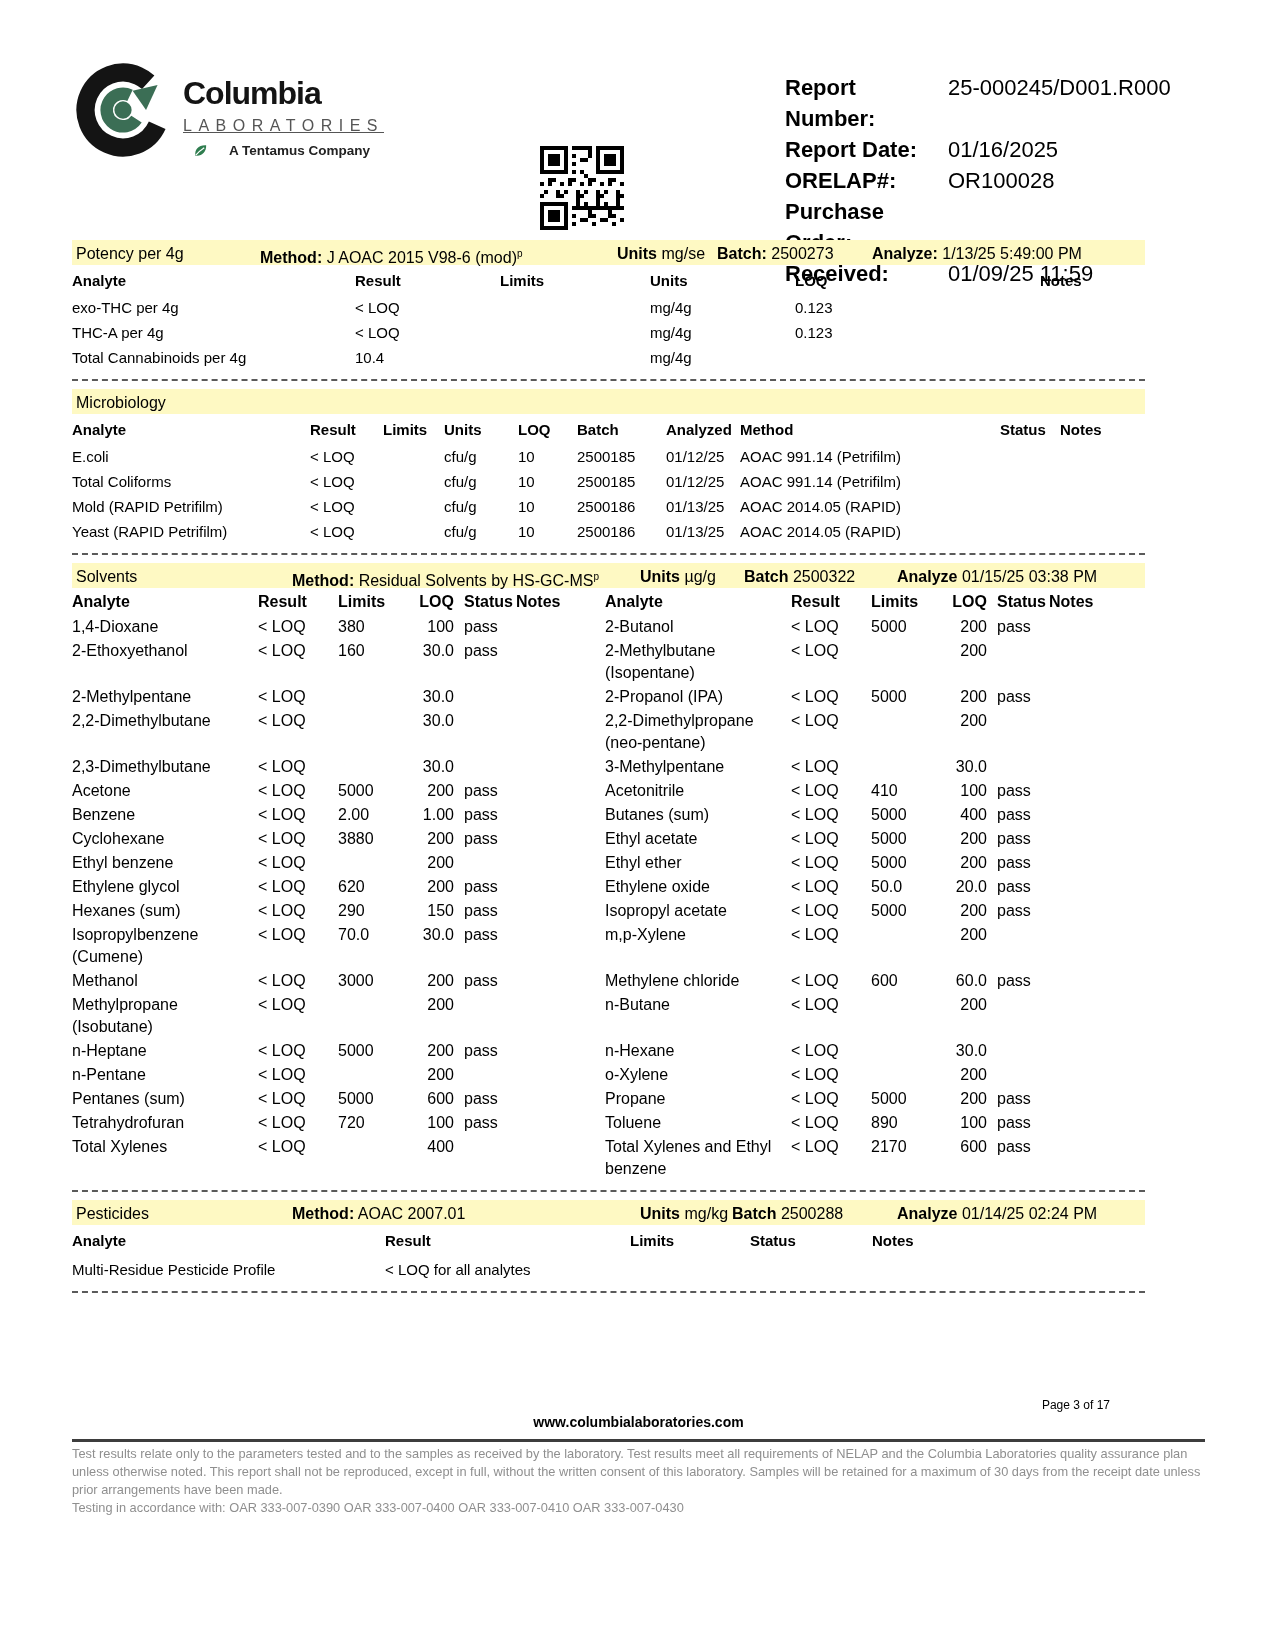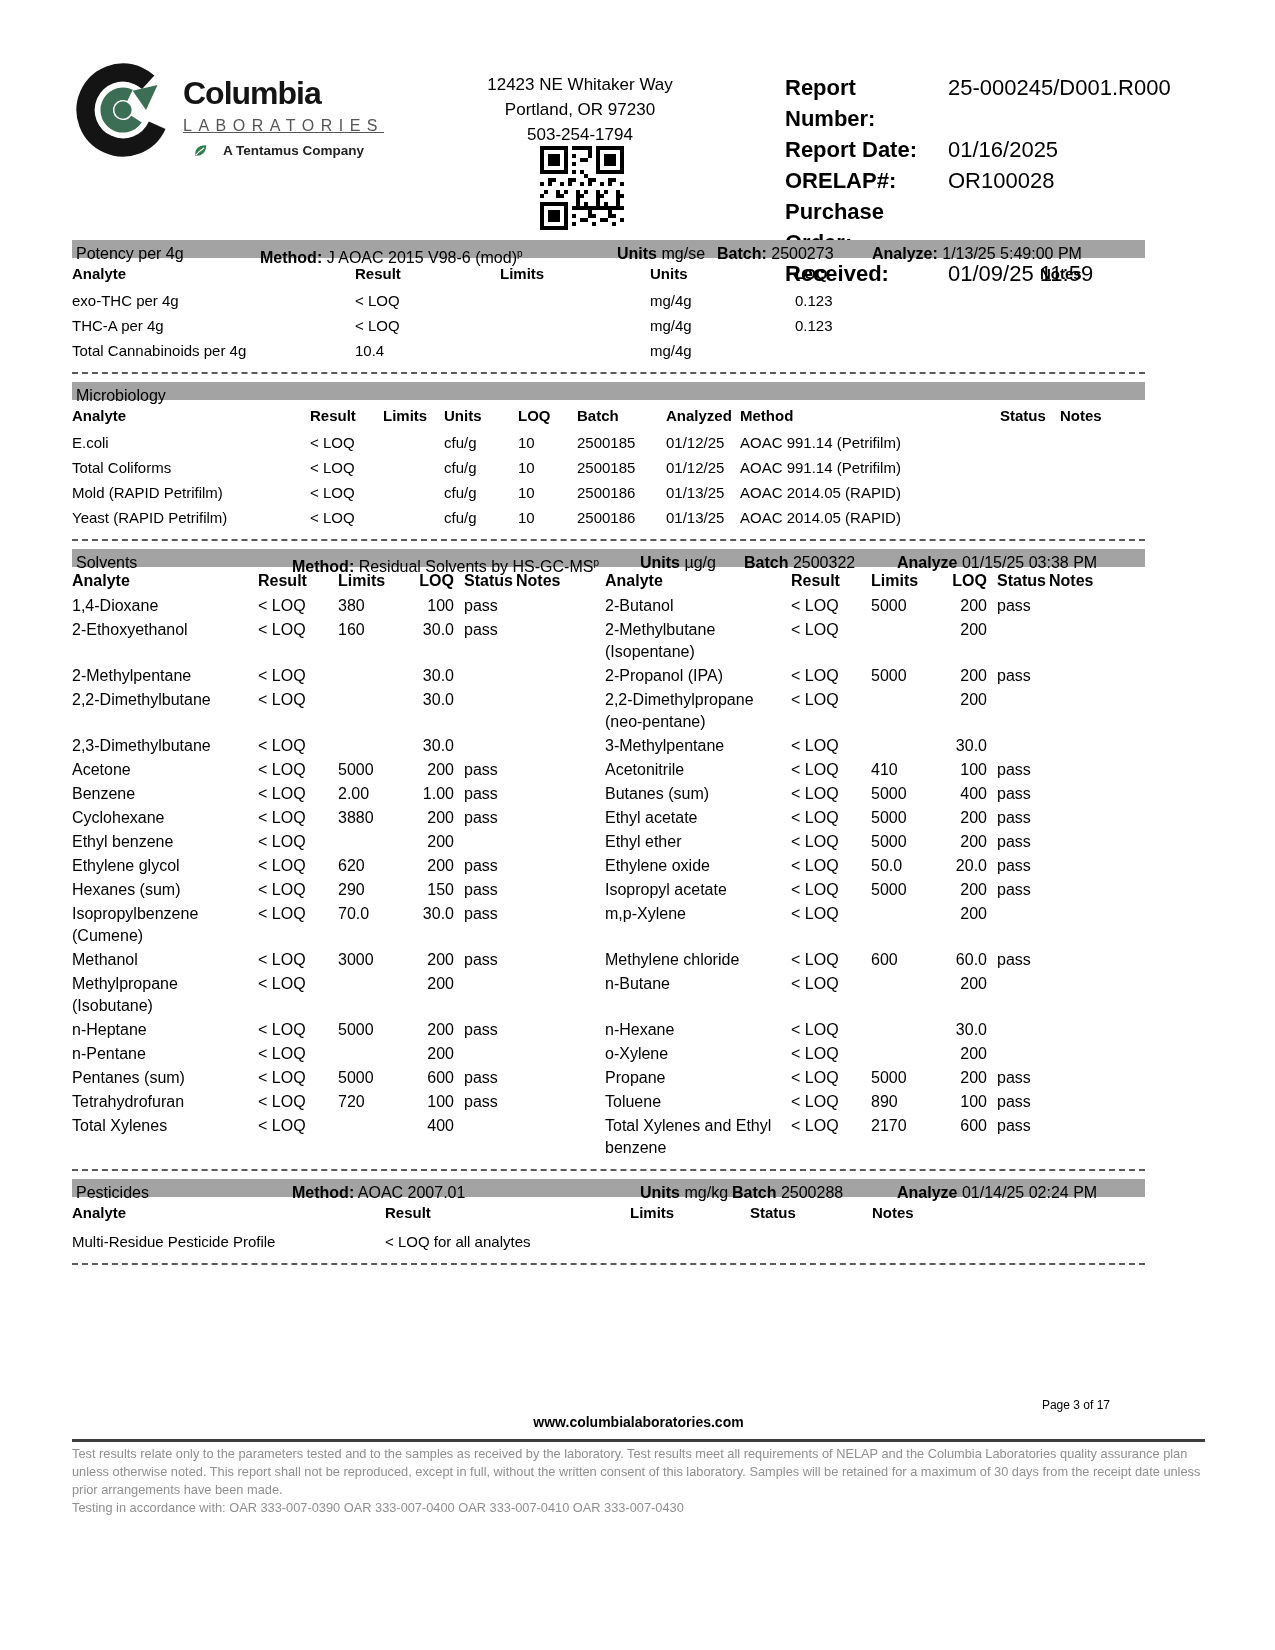--- a/index.html
+++ b/index.html
@@ -6,31 +6,31 @@
   body { background:#e8e8e8; font-family:"Liberation Sans", sans-serif; color:#000; }
   .page { position:relative; width:1275px; height:1650px; background:#fff; margin:0 auto; overflow:hidden; }
 
   
   .hdr { position:relative; height:240px; }
   .logo { position:absolute; left:75px; top:62px; display:flex; }
   .logo-mark { width:96px; height:96px; }
   .logo-text { margin-left:12px; padding-top:10px; }
   .logo-name { font-size:32px; font-weight:bold; letter-spacing:-1px; color:#141414; line-height:42px; }
   .logo-sub { font-size:16px; letter-spacing:6.5px; color:#555; margin-top:3px;text-decoration:underline; }
-  .logo-tag { display:flex; align-items:center; gap:15px; margin-top:8px; margin-left:10px; font-size:13.5px; font-weight:bold; color:#222; }
+  .logo-tag { display:flex; align-items:center; gap:21px; margin-top:8px; margin-left:10px; font-size:13.5px; font-weight:bold; color:#222; }
   .addr { position:absolute; left:455px; top:72px; width:250px; text-align:center; font-size:17px; line-height:25px; }
   .qr { position:absolute; left:540px; top:146px; width:84px; height:84px; }
   .rinfo { position:absolute; left:785px; top:72px; width:420px; }
   .rinfo-row { display:flex; font-size:22px; line-height:31px; }
   .rinfo-label { width:163px; font-weight:bold; }
   .rinfo-value { flex:1; }
 
   
   .content { margin-left:72px; width:1073px; }
-  .bar { position:relative; height:18px; background:#a3a3a3; font-size:16px; line-height:27px; }
+  .bar { position:relative; height:25px; background:#fef9c3; font-size:16px; line-height:27px; }
   .bar b { font-weight:bold; }
   .bar .pos { position:absolute; white-space:nowrap; }
   .bar sup { font-size:10px; }
 
   
   .thead { font-weight:bold; }
   .thead, .trow { font-size:15px; }
   .g-pot  { display:grid; grid-template-columns:283px 145px 150px 145px 245px 1fr; line-height:25px; }
   .g-mic  { display:grid; grid-template-columns:238px 73px 61px 74px 59px 89px 74px 260px 60px 1fr; line-height:25px; }
   .g-pes  { display:grid; grid-template-columns:313px 245px 120px 122px 1fr; line-height:25px; }
@@ -70,25 +70,20 @@
         <div class="logo-tag">
           <svg width="15" height="15" viewBox="0 0 16 16">
             <path d="M2.5 13.5 C1.5 7 6 2 14 2.5 C14.5 10 9 14.5 2.5 13.5 Z" fill="#2f7d4f"></path>
             <path d="M3 13 C6 9 9 7 12 5" stroke="#fff" stroke-width="1.2" fill="none"></path>
           </svg>
           <span>A Tentamus Company</span>
         </div>
       </div>
     </div>
 
-    <div class="addr">
-      <div>12423 NE Whitaker Way</div>
-      <div>Portland, OR 97230</div>
-      <div>503-254-1794</div>
-    </div>
 
     <div class="qr" id="qr"><svg width="84" height="84" viewBox="0 0 84 84" fill="#000">
           <rect x="0" y="0" width="28" height="28"></rect>
           <rect x="4" y="4" width="20" height="20" fill="#fff"></rect>
           <rect x="8" y="8" width="12" height="12" fill="#000"></rect>
           <rect x="56" y="0" width="28" height="28"></rect>
           <rect x="60" y="4" width="20" height="20" fill="#fff"></rect>
           <rect x="64" y="8" width="12" height="12" fill="#000"></rect>
           <rect x="0" y="56" width="28" height="28"></rect>
           <rect x="4" y="60" width="20" height="20" fill="#fff"></rect>

